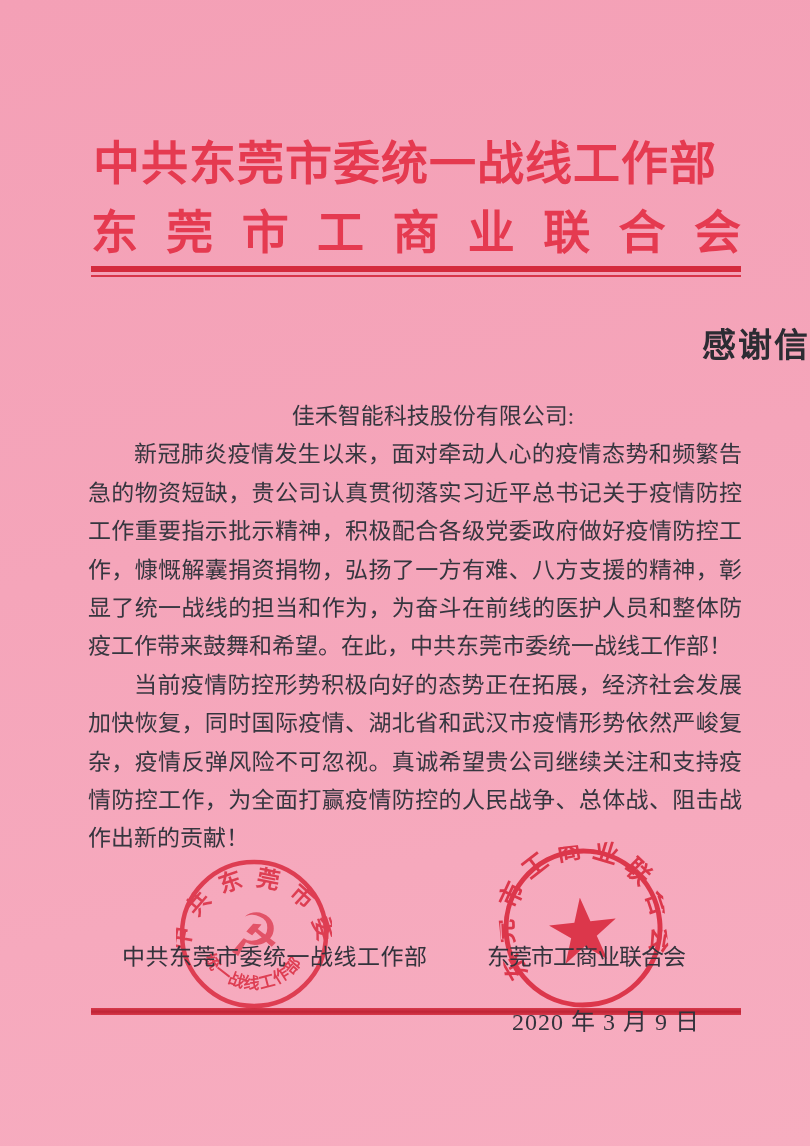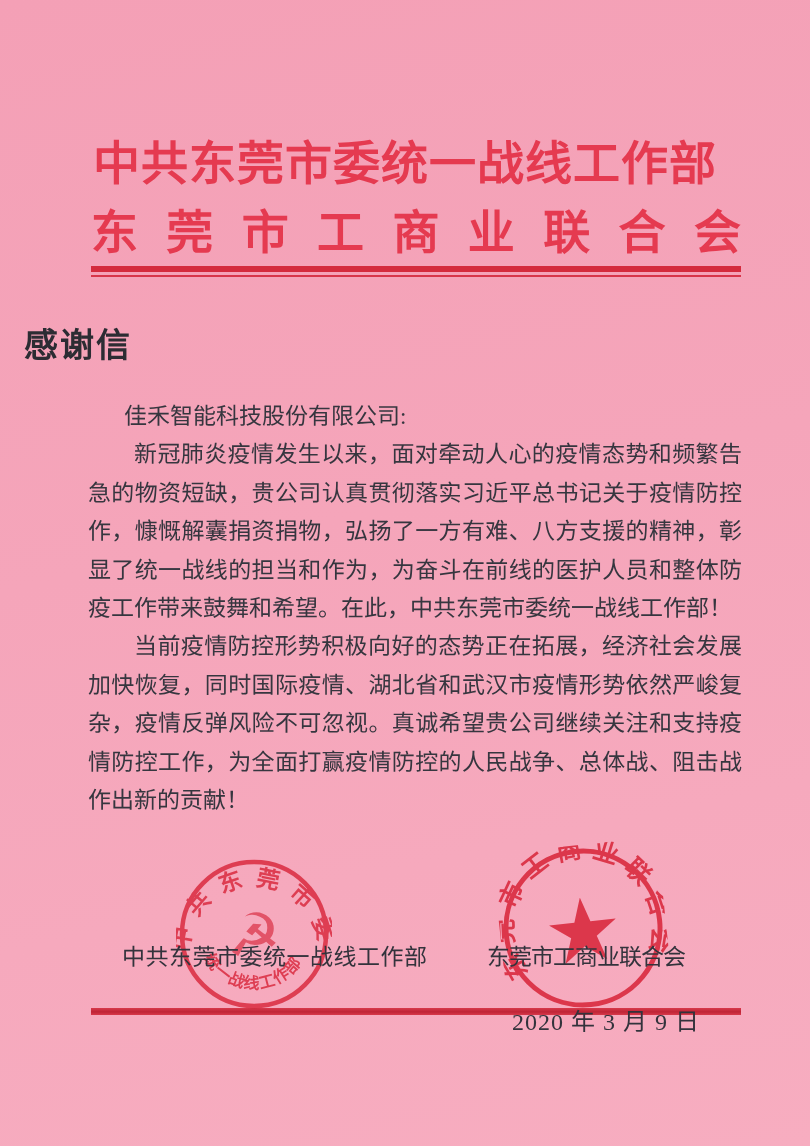--- a/index.html
+++ b/index.html
@@ -13,29 +13,29 @@
        font-size:47px;font-weight:700;line-height:60px;color:#e53a50;
        letter-spacing:1px;}
   .lh2{position:absolute;top:204px;left:91px;width:650px;
        font-size:47px;font-weight:700;line-height:58px;color:#e53a50;
        text-align:justify;text-align-last:justify;}
   .rule-thick{position:absolute;top:266px;left:91px;width:650px;height:6px;
        background:#d42b3d;}
   .rule-thin{position:absolute;top:275px;left:91px;width:650px;height:2px;
        background:#d8354a;}
   
-  .doc-title{position:absolute;top:318px;left:0;right:0;text-align:left;
+  .doc-title{position:absolute;top:318px;left:0;right:0;text-align:right;
        font-size:34px;font-weight:700;color:#2c2c33;letter-spacing:2px;margin-left:24px;}
   
   .body-block{position:absolute;top:398px;left:88px;width:654px;
        font-size:23px;line-height:38.4px;color:#36363f;}
   .bline{text-align:justify;text-align-last:justify;}
   .bline.natural{text-align:left;text-align-last:left;}
   .bline.indent{text-indent:2em;}
-  .salutation{text-align:left;margin-left:36px;}
+  .salutation{text-align:center;margin-left:36px;}
   
   .seal{position:absolute;color:#e0334a;mix-blend-mode:multiply;opacity:.85;
         z-index:2;}
   .seal svg{display:block;}
   .seal-left{left:176px;top:856px;width:156px;height:156px;opacity:.8;}
   .seal-right{left:500px;top:845px;width:166px;height:166px;
         transform:rotate(-6deg);}
   
   .sig{position:absolute;z-index:3;font-size:23px;color:#33333c;
        white-space:nowrap;}
@@ -56,20 +56,21 @@
   <div class="lh2">东莞市工商业联合会</div>
   <div class="rule-thick"></div>
   <div class="rule-thin"></div>
 
   <div class="doc-title">感谢信</div>
 
   <div class="body-block">
     <div class="salutation">佳禾智能科技股份有限公司:</div>
     <div class="bline indent">新冠肺炎疫情发生以来，面对牵动人心的疫情态势和频繁告</div>
     <div class="bline">急的物资短缺，贵公司认真贯彻落实习近平总书记关于疫情防控</div>
+    <div class="bline">工作重要指示批示精神，积极配合各级党委政府做好疫情防控工</div>
     <div class="bline">作，慷慨解囊捐资捐物，弘扬了一方有难、八方支援的精神，彰</div>
     <div class="bline">显了统一战线的担当和作为，为奋斗在前线的医护人员和整体防</div>
     <div class="bline natural">疫工作带来鼓舞和希望。在此，中共东莞市委统一战线工作部！</div>
     <div class="bline indent">当前疫情防控形势积极向好的态势正在拓展，经济社会发展</div>
     <div class="bline">加快恢复，同时国际疫情、湖北省和武汉市疫情形势依然严峻复</div>
     <div class="bline">杂，疫情反弹风险不可忽视。真诚希望贵公司继续关注和支持疫</div>
     <div class="bline">情防控工作，为全面打赢疫情防控的人民战争、总体战、阻击战</div>
     <div class="bline natural">作出新的贡献！</div>
   </div>
 

